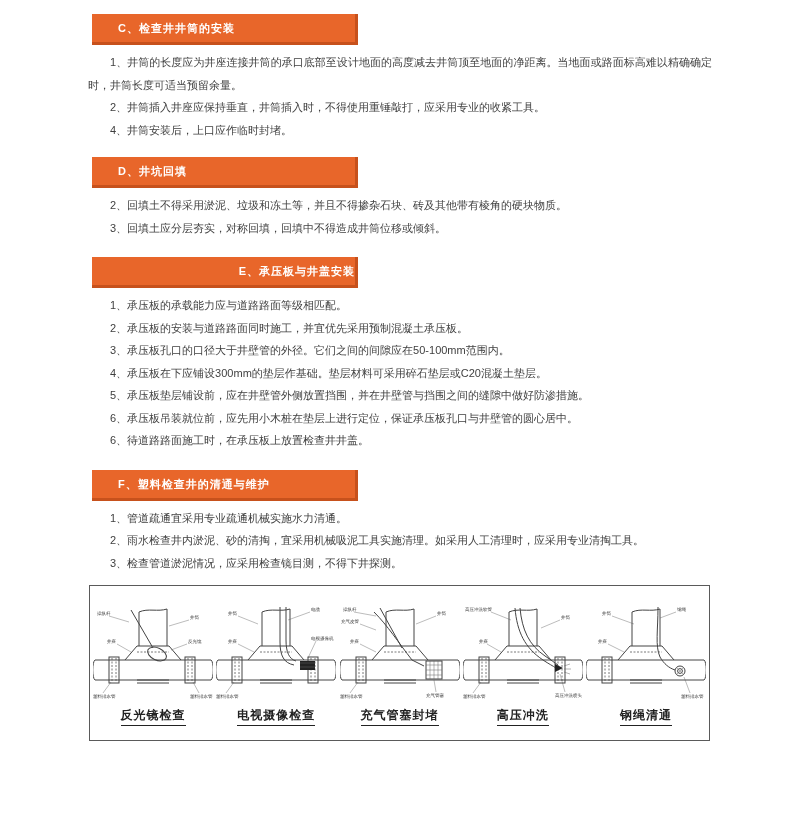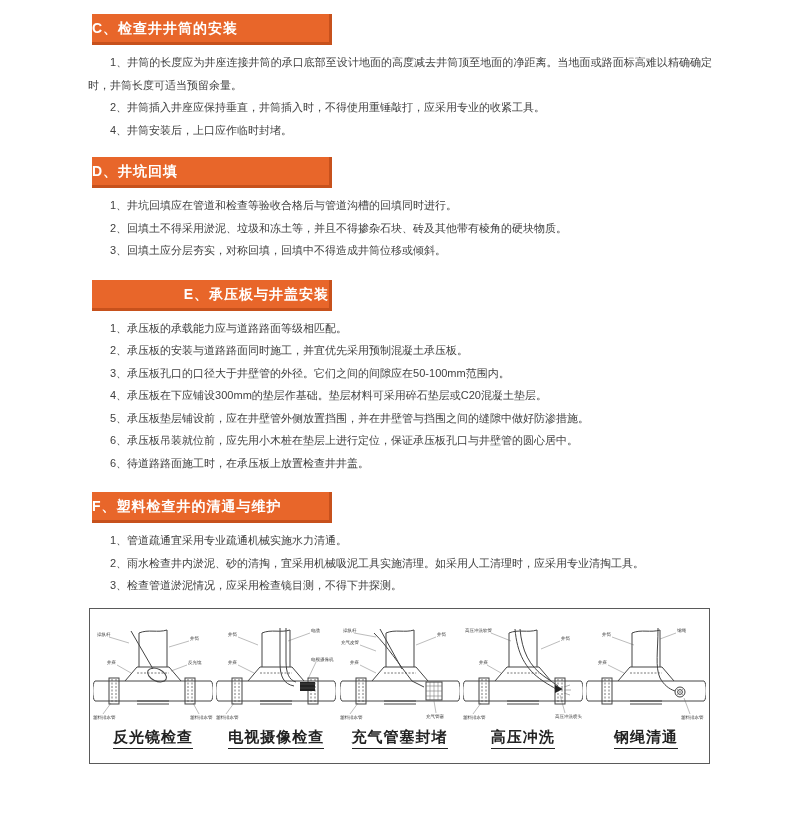--- a/index.html
+++ b/index.html
@@ -1,36 +1,36 @@
 <!DOCTYPE html>
 <html><head>
 <meta charset="utf-8">
 <style>
   html,body{margin:0;padding:0;background:#ffffff;}
   body{width:800px;height:838px;overflow:hidden;font-family:"Liberation Sans","DejaVu Sans",sans-serif;}
   .page{width:624px;margin:0 auto;padding-top:14px;color:#3f3f3f;}
   .banner{
     width:237px;height:28px;line-height:28px;
-    background:#e8662a;color:#ffffff;font-weight:bold;font-size:14px;
-    margin-left:4px;
+    background:#e8662a;color:#ffffff;font-weight:bold;font-size:11px;
+    padding-left:26px;margin-left:4px;
     border-right:3px solid #c7511c;border-bottom:3px solid #c7511c;
     letter-spacing:1px;box-sizing:content-box;
   }
   .banner-d{margin-top:16px;} .banner-e{margin-top:18px;text-align:right;} .banner-f{margin-top:18px;}
   .body{margin-top:6px;}
   .body p{margin:0;font-size:11px;line-height:22.5px;text-indent:2em;text-align:justify;}
   .diagram-box{
     margin-top:11px;margin-left:1px;width:621px;height:156px;
     border:1.5px solid #5a5a5a;display:flex;align-items:flex-end;
     justify-content:space-between;padding:0 2px 14px 2px;box-sizing:border-box;
   }
   .fig{width:122px;display:flex;flex-direction:column;align-items:center;}
   .fig svg{display:block;}
   .fig .cap{
-    margin-top:3px;font-size:15px;font-weight:bold;color:#222;
+    margin-top:3px;font-size:12px;font-weight:bold;color:#222;
     border-bottom:1px solid #222;padding-bottom:1px;letter-spacing:1px;white-space:nowrap;
   }
   .d{stroke:#444;stroke-width:1;fill:none;}
   .thin{stroke:#666;stroke-width:.5;fill:none;}
   .dash{stroke:#555;stroke-width:.8;fill:none;stroke-dasharray:2 1.5;}
   .lead{stroke:#555;stroke-width:.4;fill:none;}
   .lbl{font-size:4.5px;fill:#333;font-family:"Liberation Sans",sans-serif;}
   .solid{fill:#222;stroke:none;}
 </style>
 </head>
@@ -44,21 +44,20 @@
   <div class="body">
     <p>1、井筒的长度应为井座连接井筒的承口底部至设计地面的高度减去井筒顶至地面的净距离。当地面或路面标高难以精确确定时，井筒长度可适当预留余量。</p>
     <p>2、井筒插入井座应保持垂直，井筒插入时，不得使用重锤敲打，应采用专业的收紧工具。</p>
     <p>4、井筒安装后，上口应作临时封堵。</p>
   </div>
 
   <div class="banner banner-d">
     <span>D、井坑回填</span>
   </div>
   <div class="body">
-    <p>1、井坑回填应在管道和检查等验收合格后与管道沟槽的回填同时进行。</p>
     <p>2、回填土不得采用淤泥、垃圾和冻土等，并且不得掺杂石块、砖及其他带有棱角的硬块物质。</p>
     <p>3、回填土应分层夯实，对称回填，回填中不得造成井筒位移或倾斜。</p>
   </div>
 
   <div class="banner banner-e">
     <span>E、承压板与井盖安装</span>
   </div>
   <div class="body">
     <p>1、承压板的承载能力应与道路路面等级相匹配。</p>
     <p>2、承压板的安装与道路路面同时施工，并宜优先采用预制混凝土承压板。</p>

